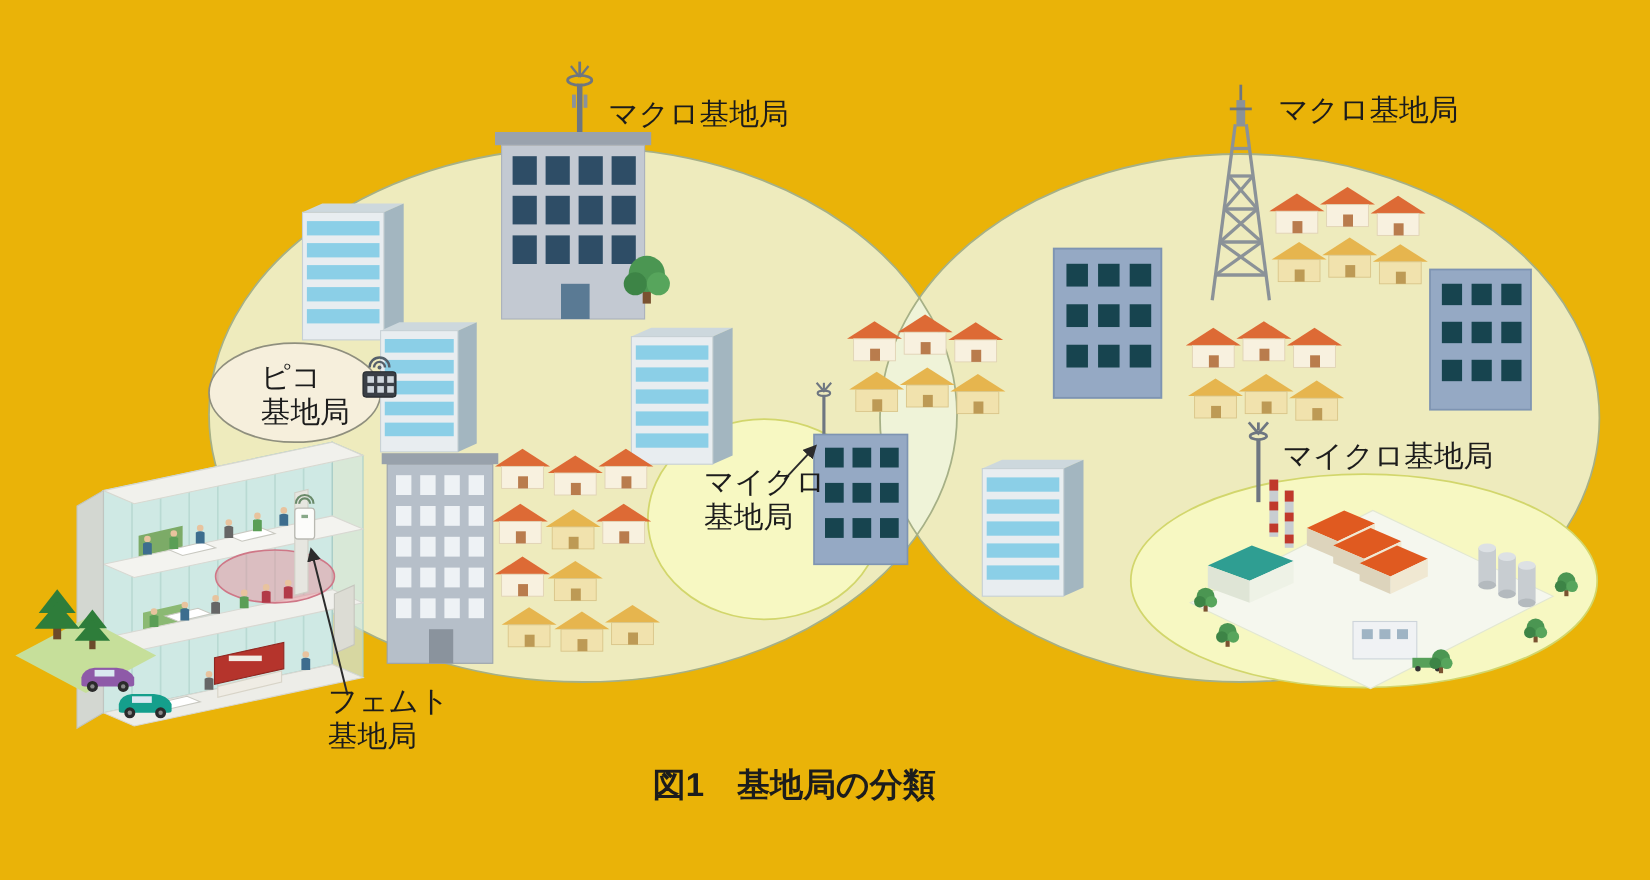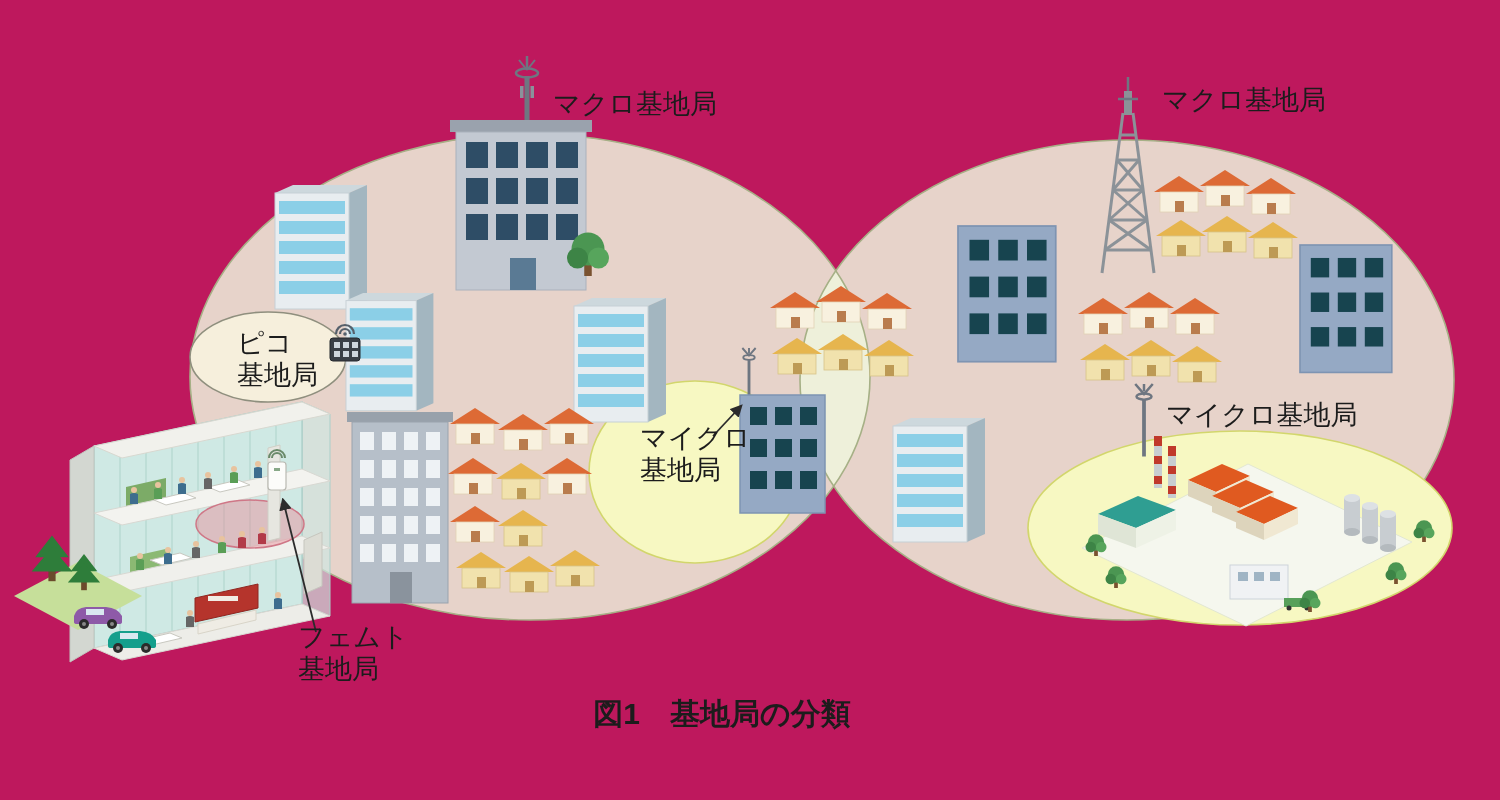--- a/index.html
+++ b/index.html
@@ -1,16 +1,16 @@
 <!DOCTYPE html>
 <html><head>
 <meta charset="utf-8">
 <style>
   html,body{margin:0;padding:0;background:#ffffff;}
-  .stage{position:relative;width:1500px;height:800px;margin:0 auto;background:#be185d;overflow:hidden;
+  .stage{position:relative;width:1500px;height:800px;margin:0 auto;background:#eab308;overflow:hidden;
          font-family:"Liberation Sans","DejaVu Sans",sans-serif;}
   svg{display:block;}
   text{fill:#1c1c1c;font-family:"Liberation Sans","DejaVu Sans",sans-serif;}
   .bs-label{font-size:27px;}
   .caption{font-size:30px;font-weight:bold;}
 </style>
 </head>
 <body>
 
 <div class="stage">

